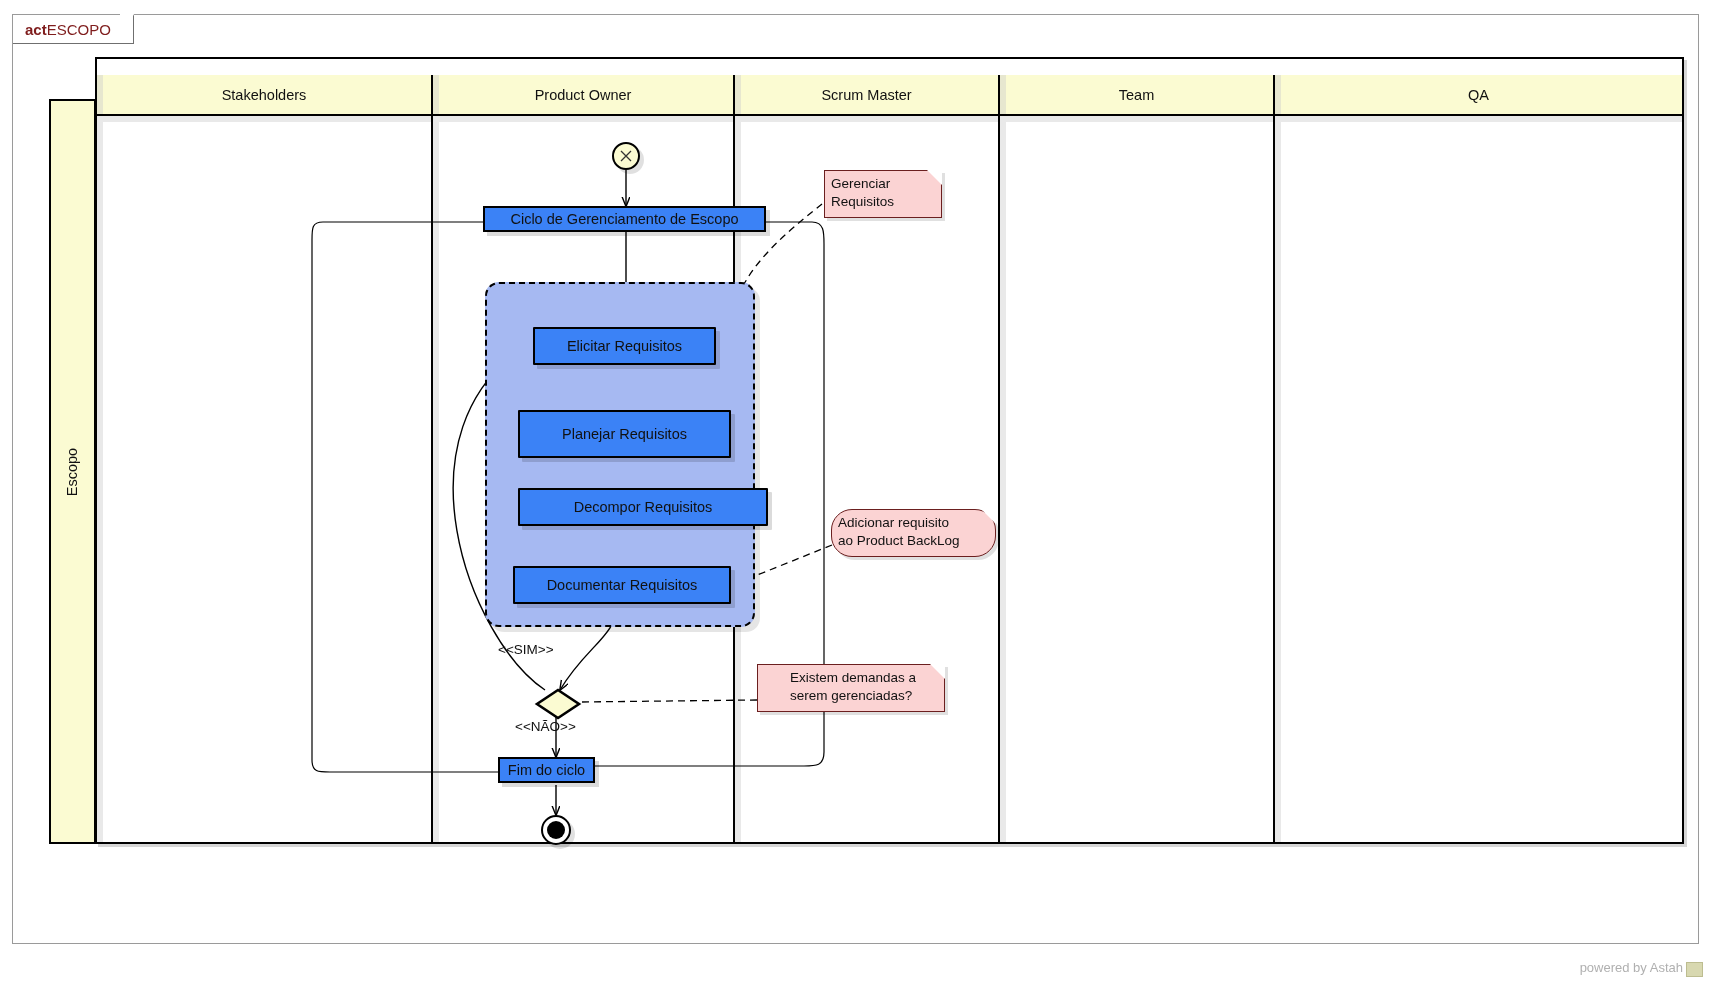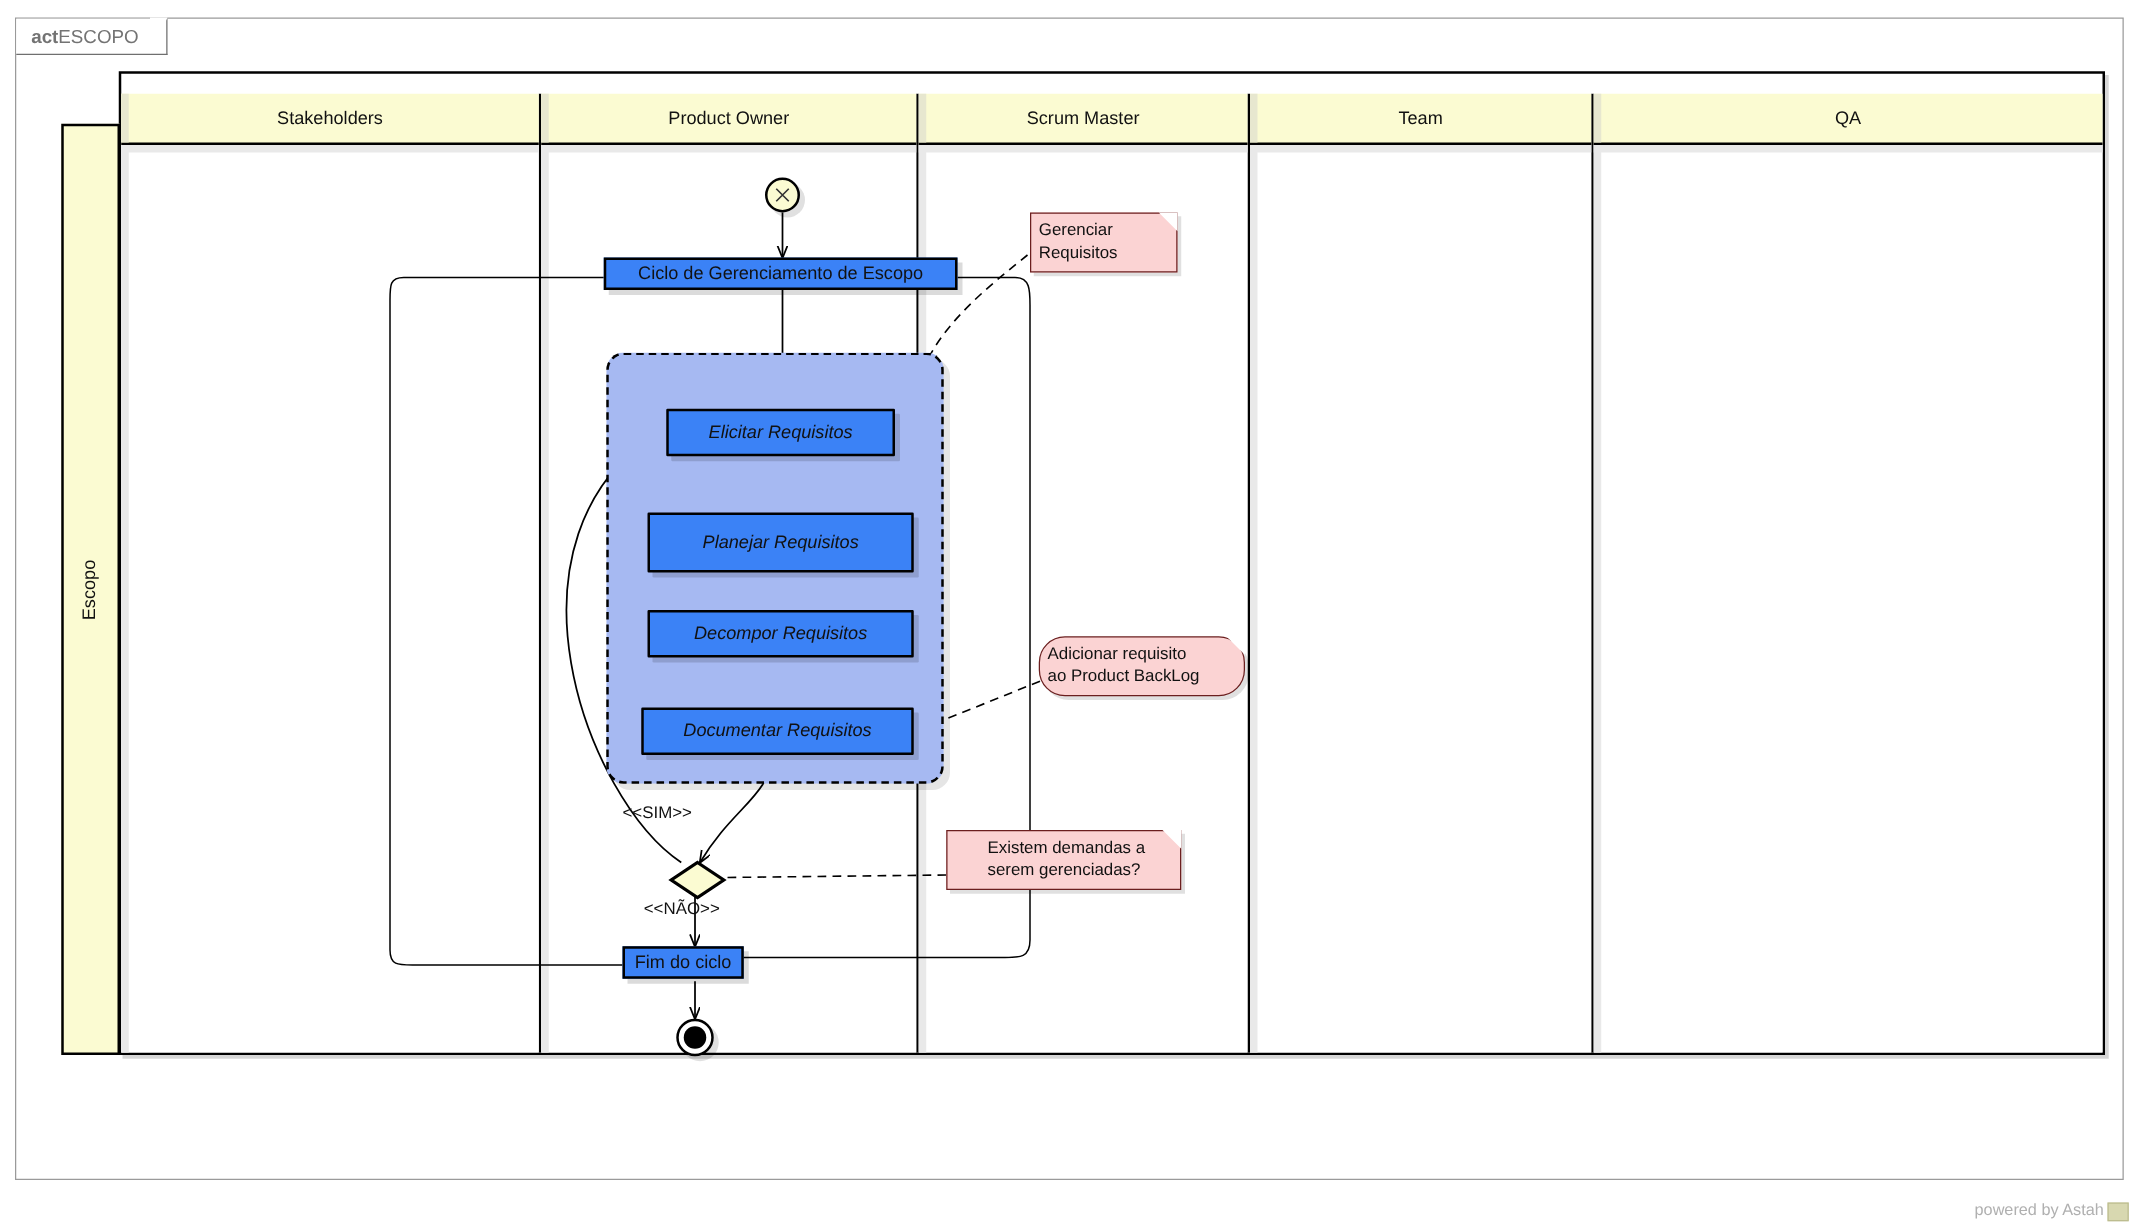--- a/index.html
+++ b/index.html
@@ -33,21 +33,21 @@
     left: 13px;
     top: 15px;
     height: 28px;
     padding: 0 22px 0 12px;
     background: #ffffff;
     border-right: 1px solid #6f6f6f;
     border-bottom: 1px solid #6f6f6f;
     display: flex;
     align-items: center;
     font-size: 15px;
-    color: #737373;
+    color: #7f1d1d;
     white-space: nowrap;
     z-index: 40;
   }
   #title-tab .tab-clip {
     position: absolute;
     right: -1px;
     top: -1px;
     width: 0;
     height: 0;
     border-top: 29px solid #ffffff;
@@ -156,21 +156,21 @@
     border: 2px solid #000000;
     box-sizing: border-box;
     display: flex;
     align-items: center;
     justify-content: center;
     font-size: 14.5px;
     color: #111111;
     white-space: nowrap;
     box-shadow: 4px 4px 0 rgba(0,0,0,0.14);
   }
-  .action.rounded { border-radius: 1px; font-style: italic; }
+  .action.rounded { border-radius: 1px; }
 
   
   #inner-group {
     position: absolute;
     z-index: 15;
     background: #a6b9f2;
     border: 2px dashed #000000;
     border-radius: 14px;
     box-sizing: border-box;
     box-shadow: 5px 5px 0 rgba(0,0,0,0.10);
@@ -364,21 +364,21 @@
 </div>
 
 <div class="node action rounded" style="left:533px;top:327px;width:183px;height:38px;">
   <span>Elicitar Requisitos</span>
 </div>
 
 <div class="node action rounded" style="left:518px;top:410px;width:213px;height:48px;text-align:center;">
   <span>Planejar Requisitos</span>
 </div>
 
-<div class="node action rounded" style="left:518px;top:488px;width:213px;height:38px;">
+<div class="node action rounded" style="left:518px;top:488px;width:250px;height:38px;">
   <span>Decompor Requisitos</span>
 </div>
 
 <div class="node action rounded" style="left:513px;top:566px;width:218px;height:38px;">
   <span>Documentar Requisitos</span>
 </div>
 
 <div id="decision-node" style="left:534px;top:687px;">
   <svg width="48" height="34" viewBox="0 0 48 34">
     <polygon points="24,3 45,17 24,31 3,17" fill="#fbfbd2" stroke="#000" stroke-width="2.6"></polygon>

